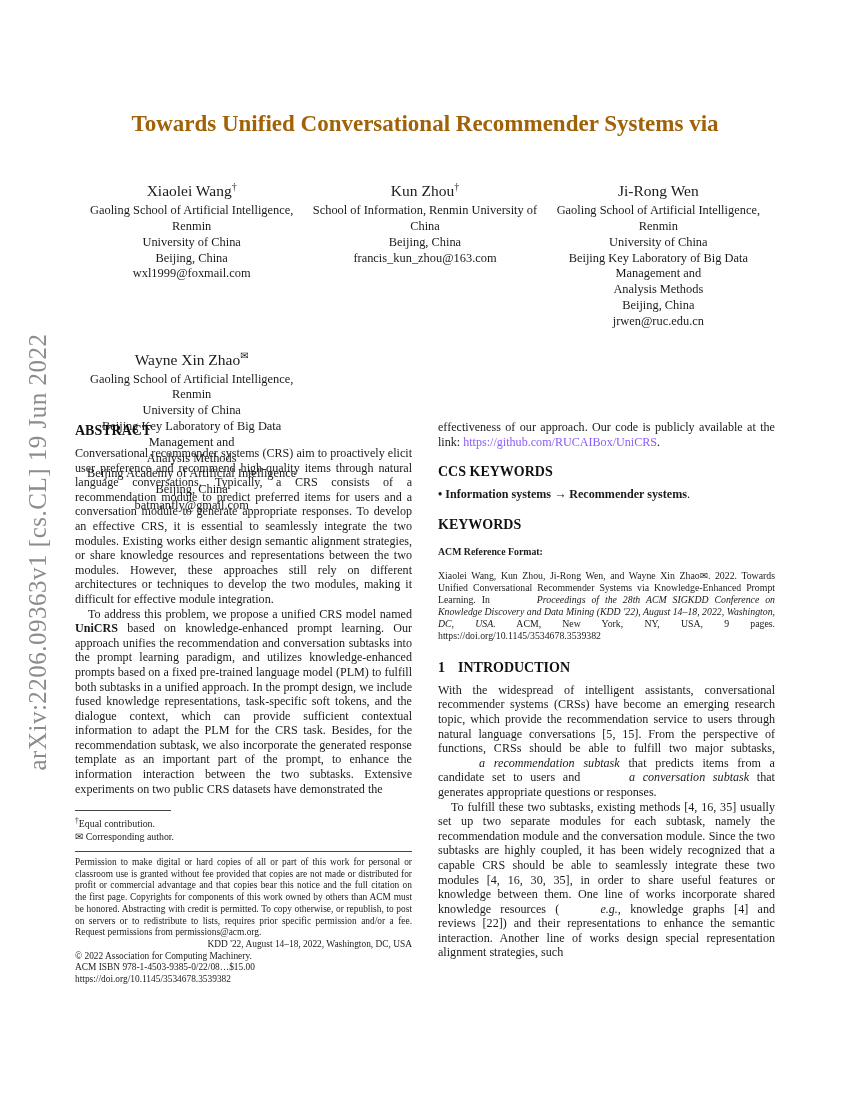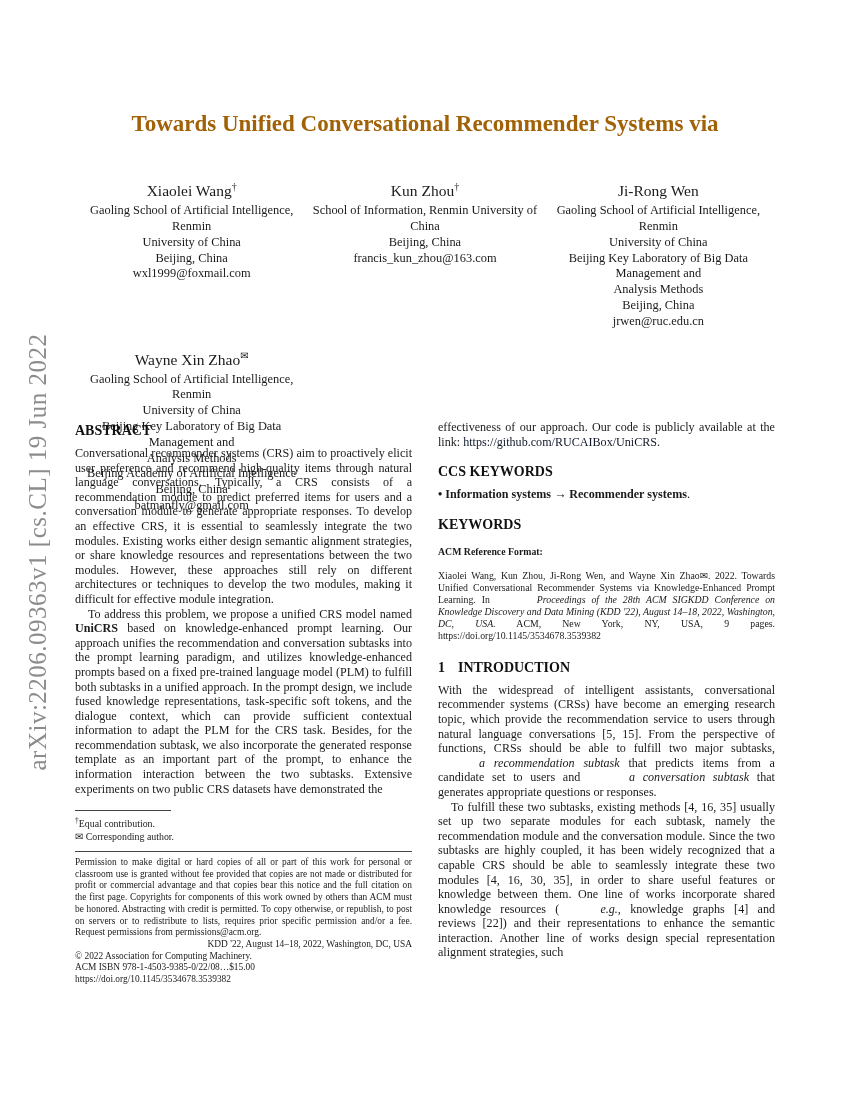--- a/index.html
+++ b/index.html
@@ -42,21 +42,21 @@
   .col p.indent { text-indent:13px; }
   h2.sec {
     margin:0; font-size:14px; font-weight:bold; color:#111;
     text-align:left; line-height:16px;
   }
   .mt-sec { margin-top:15px !important; }
   .mb-sec { margin-bottom:7px !important; }
   .secnum { display:inline-block; margin-right:13px; }
   .b { font-weight:bold; }
   .i { font-style:italic;margin-left:41px; }
-  a.link { color:#0f172a; text-decoration:none; }
+  a.link { color:#8b5cf6; text-decoration:none; }
   .footnotes {
     position:absolute; left:75px; top:810px; width:337px;
     font-size:9.9px; line-height:12.5px; text-align:left;
   }
   .fnrule { width:96px; border-top:1px solid #444; margin-bottom:4px; }
   .footnotes sup { font-size:7.5px; }
   .permission {
     position:absolute; left:75px; top:851px; width:337px;
     font-size:9.4px; line-height:11.7px; text-align:justify;
   }

